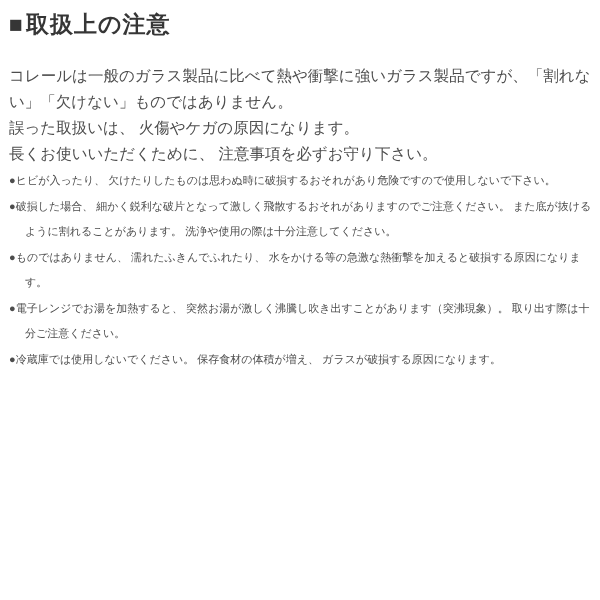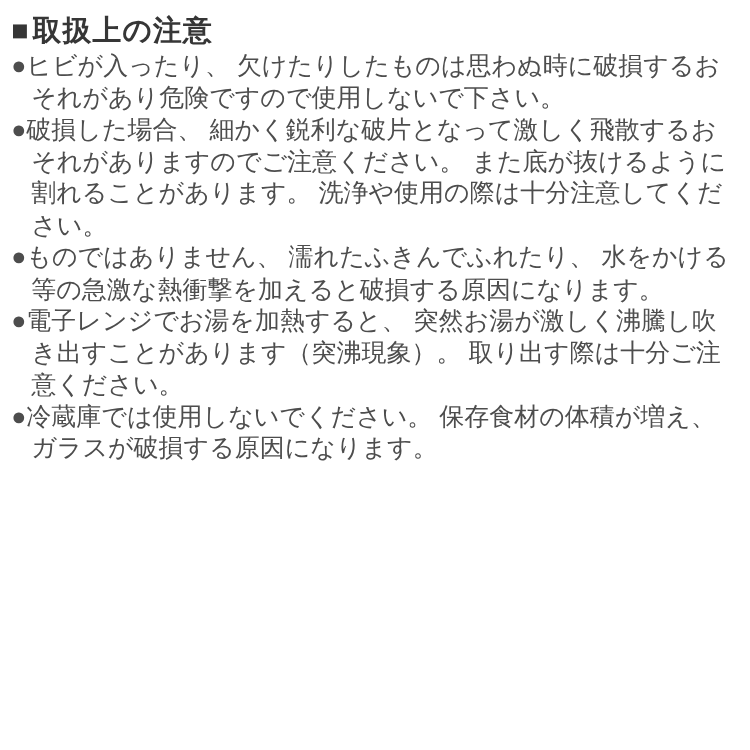--- a/index.html
+++ b/index.html
@@ -44,41 +44,46 @@
     line-height: 26px;
     color: #4d4d4d;
   }
   ul.precautions {
     list-style: none;
     margin: 0;
     padding: 0;
     margin-top: 1px;
   }
   ul.precautions li {
-    font-size: 20px;
+    font-size: 11px;
     line-height: 25.5px;
     color: #4d4d4d;
     padding-left: 16px;
     text-indent: -16px;
     margin: 0;
   }
   ul.precautions li .bullet {
     display: inline;
   }
 </style>
 </head>
 <body>
 
 <div class="page">
 
   <h1 class="heading">
     <span class="square">■</span>
     <span>取扱上の注意</span>
   </h1>
 
+  <div class="intro">
+    <p>コレールは一般のガラス製品に比べて熱や衝撃に強いガラス製品ですが、「割れない」「欠けない」ものではありません。</p>
+    <p>誤った取扱いは、 火傷やケガの原因になります。</p>
+    <p>長くお使いいただくために、 注意事項を必ずお守り下さい。</p>
+  </div>
 
   <ul class="precautions">
     <li><span class="bullet">●</span><span>ヒビが入ったり、 欠けたりしたものは思わぬ時に破損するおそれがあり危険ですので使用しないで下さい。</span></li>
     <li><span class="bullet">●</span><span>破損した場合、 細かく鋭利な破片となって激しく飛散するおそれがありますのでご注意ください。 また底が抜けるように割れることがあります。 洗浄や使用の際は十分注意してください。</span></li>
     <li><span class="bullet">●</span><span>ものではありません、 濡れたふきんでふれたり、 水をかける等の急激な熱衝撃を加えると破損する原因になります。</span></li>
     <li><span class="bullet">●</span><span>電子レンジでお湯を加熱すると、 突然お湯が激しく沸騰し吹き出すことがあります（突沸現象）。 取り出す際は十分ご注意ください。</span></li>
     <li><span class="bullet">●</span><span>冷蔵庫では使用しないでください。 保存食材の体積が増え、 ガラスが破損する原因になります。</span></li>
 
   </ul>
 

